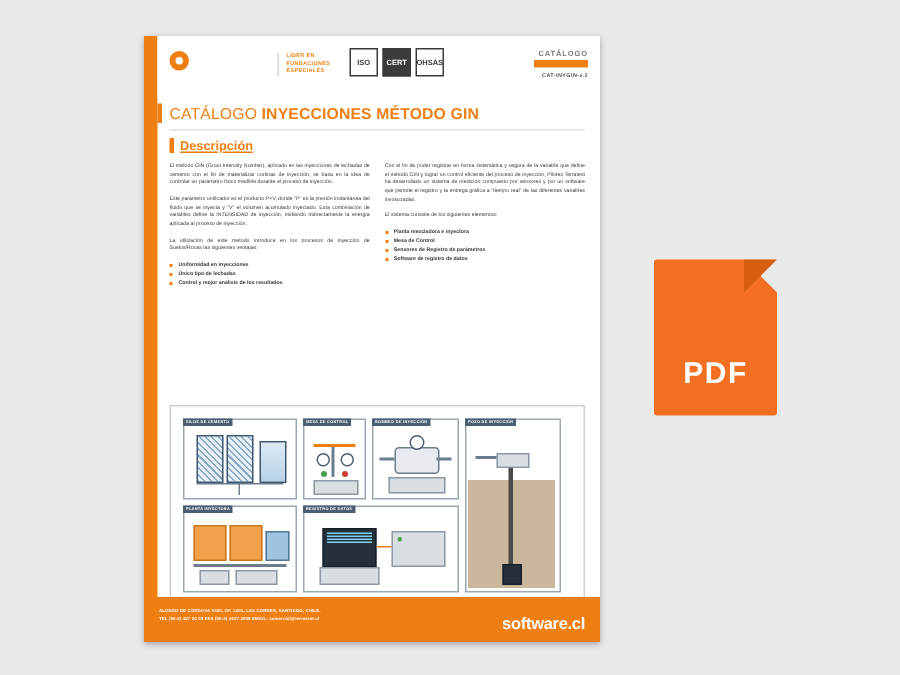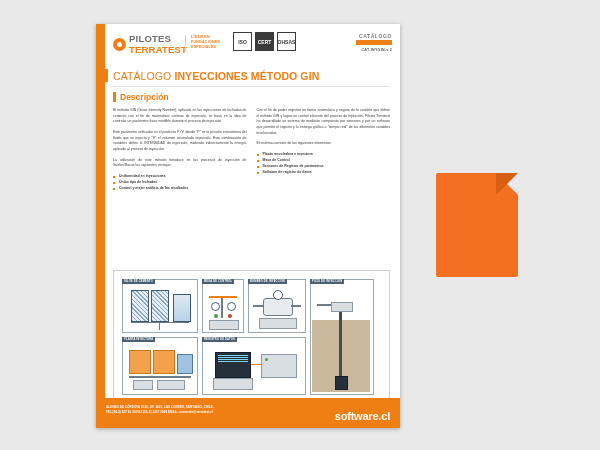--- a/index.html
+++ b/index.html
@@ -201,20 +201,21 @@
   }
   .section-accent {
     width: 3px;
     height: 10px;
     background: #f07f13;
   }
   .section-text {
     font-size: 8.5px;
     font-weight: bold;
     color: #f07f13;
+    text-decoration: underline;
   }
 
   
   .cols {
     position: absolute;
     left: 17px;
     top: 84px;
     right: 10px;
     display: flex;
     gap: 10px;
@@ -443,24 +444,20 @@
 <div id="stage">
 
   <div class="page">
     <div class="page-inner">
 
       <div class="left-bar"></div>
 
       <div class="header">
         <div class="logo-block">
           <div class="logo-mark"></div>
-          <div class="logo-text">
-            <span class="l1">PILOTES</span>
-            <span class="l2">TERRATEST</span>
-          </div>
         </div>
         <div class="logo-sub" style="white-space:pre-line">LÍDER EN
 FUNDACIONES
 ESPECIALES</div>
         <div class="cert-badges">
           <div class="badge-sq">ISO</div>
           <div class="badge-sq dark">CERT</div>
           <div class="badge-sq">OHSAS</div>
         </div>
         <div class="header-right">
@@ -576,15 +573,16 @@
         <div class="footer-brand">software.cl</div>
       </div>
 
     </div>
   </div>
 
   <div class="pdf-icon">
     <div class="pdf-sheet"></div>
     <div class="pdf-fold"></div>
     <div class="pdf-fold2"></div>
+    <div class="pdf-label">PDF</div>
   </div>
 
 </div>
 
 </body></html>

